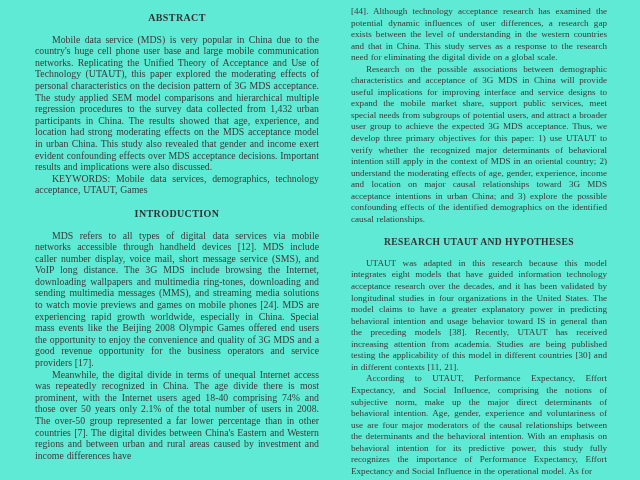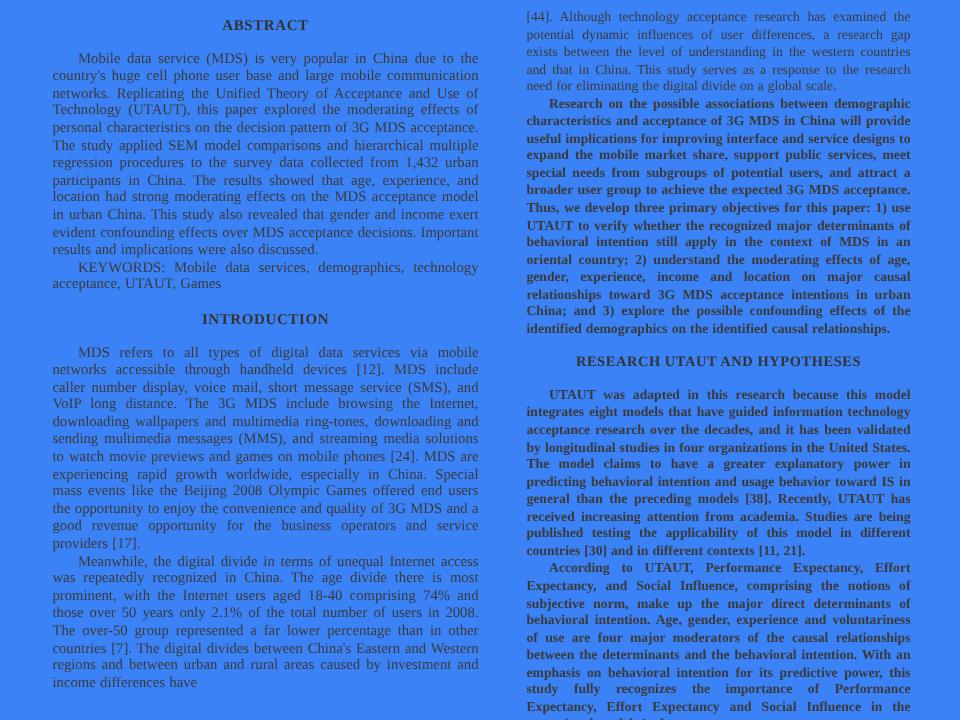--- a/index.html
+++ b/index.html
@@ -4,21 +4,21 @@
 <style>
   html, body {
     margin: 0;
     padding: 0;
     background: #fdfdfd;
   }
   .page {
     position: relative;
     width: 640px;
     height: 480px;
-    background: #3b82f6;
+    background: #5eead4;
     overflow: hidden;
     font-family: "Liberation Serif", "DejaVu Serif", serif;
     color: #3a3a3a;
     filter: blur(0.22px);
   }
   .col {
     position: absolute;
     top: 0;
   }
   .col-left {
@@ -38,21 +38,20 @@
   .col p {
     margin: 0;
     text-align: justify;
     word-spacing: 0.4px;
   }
   .col p.indent {
     text-indent: 17px;
   }
   .col-right p.indent {
     text-indent: 15px;
-    font-weight: bold;
   }
   h2.sec-heading {
     margin: 12px 0 10px 0;
     text-align: center;
     font-size: 10px;
     font-weight: bold;
     letter-spacing: 0.4px;
     color: #333333;
   }
   .col-left h2.first {

